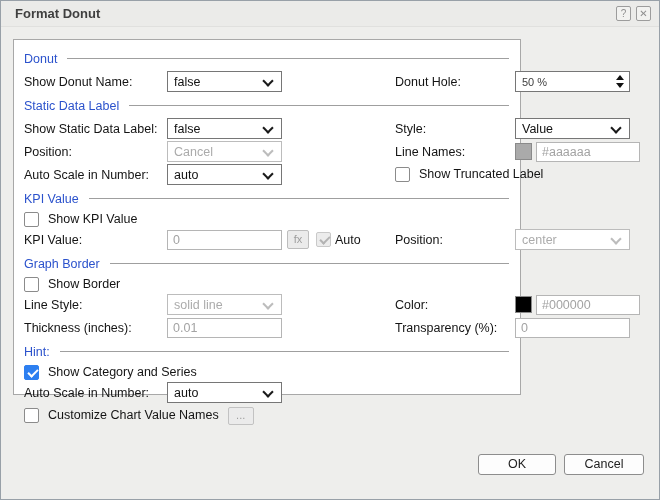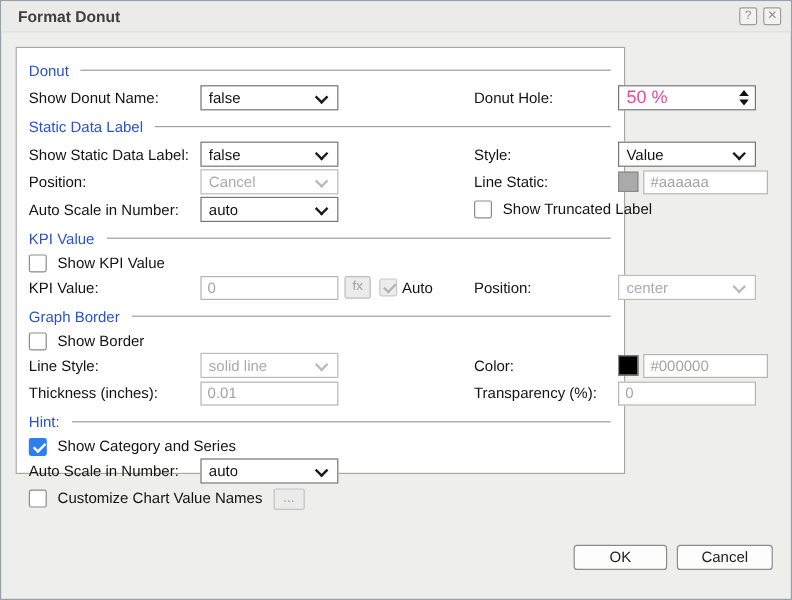--- a/index.html
+++ b/index.html
@@ -36,21 +36,21 @@
   .dd span { font-size:12.5px; color:#111; white-space:nowrap; overflow:hidden; }
   .chev { position:absolute; right:9px; top:5px; width:8px; height:8px;
           border-right:2px solid #1a1a1a; border-bottom:2px solid #1a1a1a; transform:rotate(45deg); }
   .dd.dis { border-color:#bcbcbc; }
   .dd.dis span { color:#ababab; }
   .dd.dis .chev { border-color:#bcbcbc; }
 
   
   .spin { position:relative; width:115px; height:21px; background:#fff; border:1px solid #767676;
           display:flex; align-items:center; padding:0 18px 0 6px; }
-  .spin span { font-size:15px; color:#ec4899;text-align:center; }
+  .spin span { font-size:11px; color:#404040;text-align:center; }
   .spin-arrows { position:absolute; right:5px; top:3px; display:flex; flex-direction:column; gap:3px; }
   .arr-up { width:0; height:0; border-left:4px solid transparent; border-right:4px solid transparent;
             border-bottom:5px solid #111; }
   .arr-dn { width:0; height:0; border-left:4px solid transparent; border-right:4px solid transparent;
             border-top:5px solid #111; }
 
   
   .inp { width:115px; height:20px; border:1px solid #aeaeae; background:#fff; font-family:inherit;
          font-size:12.5px; padding:0 5px; color:#111; }
   .inp.dis { color:#a3a3a3; border-color:#b5b5b5; }
@@ -138,21 +138,21 @@
     </span>
   </div>
   <div class="row">
     <span class="ll">Position:</span>
     <span class="lc">
       <span class="dd dis">
         <span>Cancel</span>
         <span class="chev"></span>
       </span>
     </span>
-    <span class="rl">Line Static:</span>
+    <span class="rl">Line Names:</span>
     <span class="rc">
       <span class="swatch" style="background:#aaaaaa;"></span>
       <input class="inp small dis" readonly="" value="#aaaaaa" style="">
     </span>
   </div>
   <div class="row">
     <span class="ll">Auto Scale in Number:</span>
     <span class="lc">
       <span class="dd">
         <span>auto</span>

